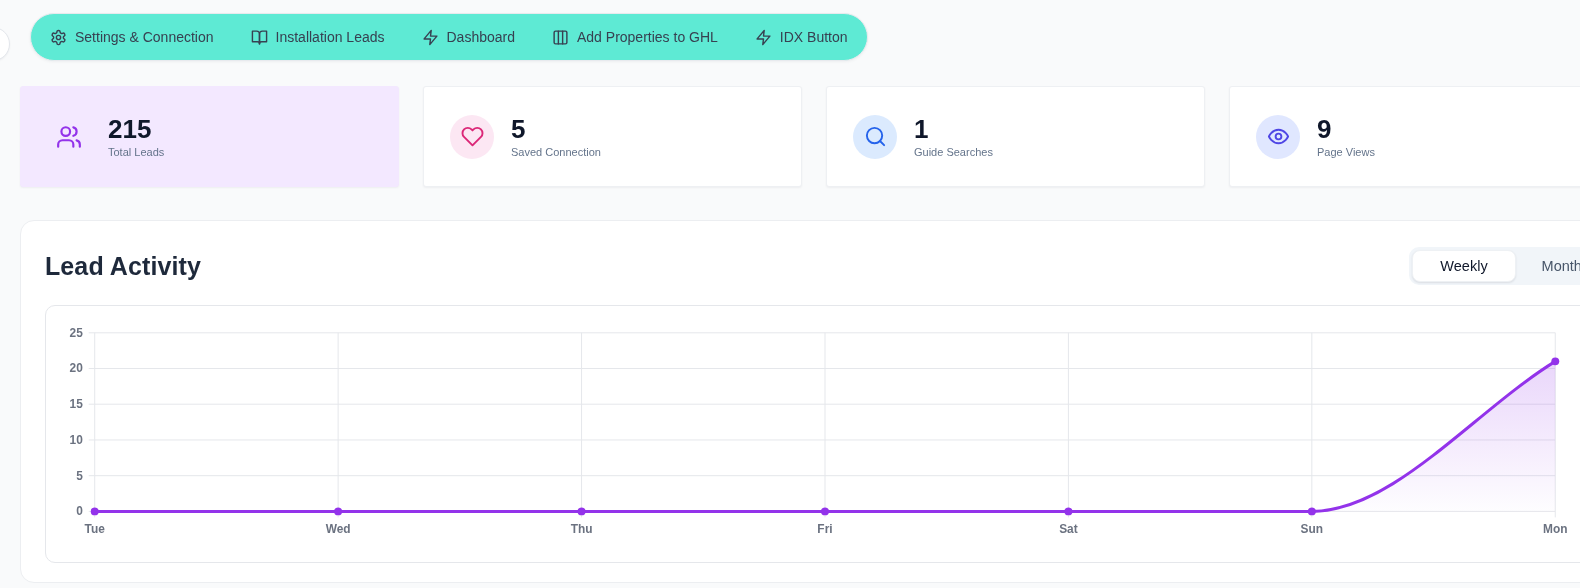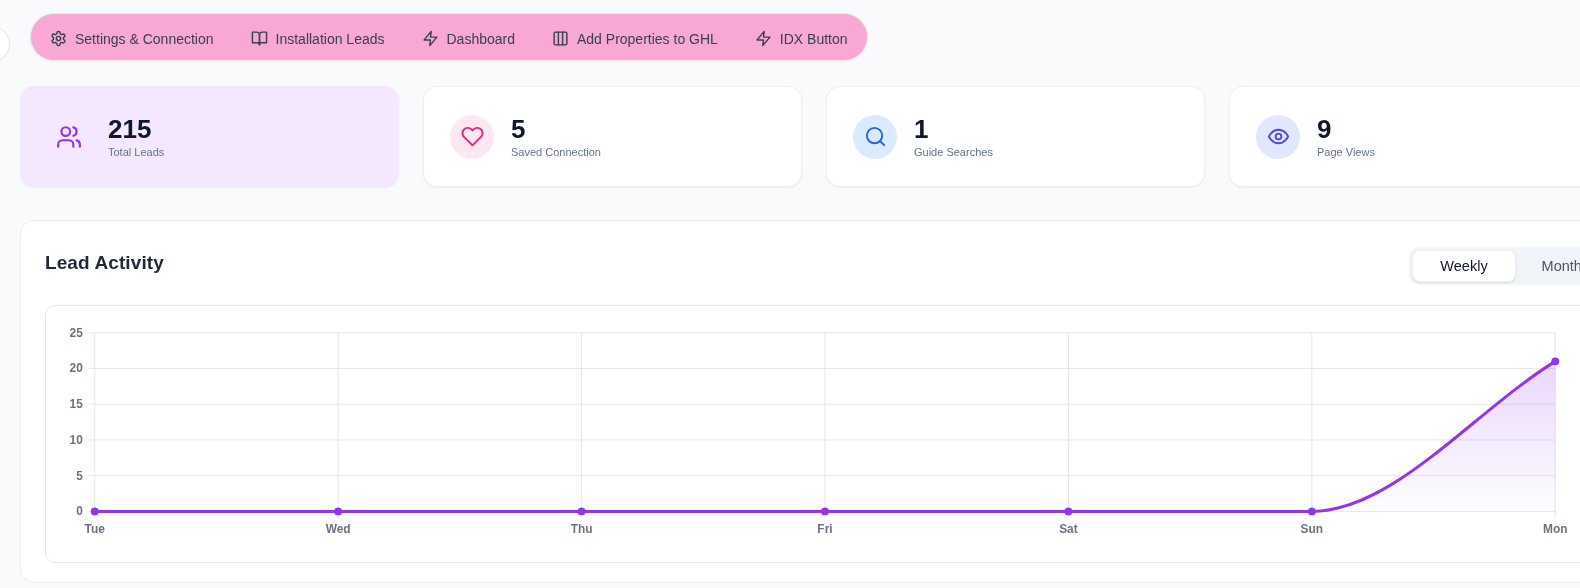--- a/index.html
+++ b/index.html
@@ -13,37 +13,37 @@
   
   .edge-partial {
     position:absolute; left:-24px; top:27px; width:34px; height:34px;
     border-radius:50%; background:#ffffff; border:1px solid #e4e7ec;
     box-shadow:0 1px 2px rgba(16,24,40,.05);
   }
 
   
   .toolbar {
     position:absolute; left:30px; top:13px; height:48px;
-    display:inline-flex; align-items:flex-start; gap:37px; padding:16px 19px;
-    background:#f9a8d4; border:1px solid #e8eaee; border-radius:24px;
+    display:inline-flex; align-items:center; gap:37px; padding:0 19px;
+    background:#5eead4; border:1px solid #e8eaee; border-radius:24px;
     box-shadow:0 1px 3px rgba(16,24,40,.05);
   }
   .tb-btn {
     display:flex; align-items:center; gap:8px;
     background:none; border:none; padding:0; cursor:pointer;
     font-family:"Liberation Sans", sans-serif;
     font-size:14px; font-weight:500; color:#374151; white-space:nowrap;
   }
   .tb-btn svg { width:17px; height:17px; stroke:currentColor; fill:none;
     stroke-width:2; stroke-linecap:round; stroke-linejoin:round; flex:none; }
 
   
   .cards { position:absolute; left:20px; top:86px; display:flex; gap:24px; }
   .card {
-    width:379px; height:101px; border-radius:14px;
+    width:379px; height:101px; border-radius:3px;
     background:#ffffff; border:1px solid #eef0f3;
     box-shadow:0 1px 2px rgba(16,24,40,.05);
     display:flex; align-items:center; padding-left:26px; gap:17px;
     cursor:pointer;
   }
   .badge {
     width:44px; height:44px; border-radius:50%; flex:none;
     display:flex; align-items:center; justify-content:center;
   }
   .badge svg { width:23px; height:23px; stroke:currentColor; fill:none;
@@ -51,21 +51,21 @@
   .num { font-size:26px; font-weight:700; color:#0f172a; line-height:1.1; }
   .lbl { font-size:11px; color:#64748b; margin-top:3px; }
 
   
   .chart-card {
     position:absolute; left:20px; top:220px; width:1600px; height:363px;
     background:#ffffff; border:1px solid #eceef1; border-radius:14px;
   }
   .chart-title {
     position:absolute; left:24px; top:31px;
-    font-size:19px; font-weight:700; color:#1e293b; letter-spacing:.1px;
+    font-size:25px; font-weight:700; color:#1e293b; letter-spacing:.1px;
   }
   .toggle {
     position:absolute; left:1388px; top:26px; width:212px; height:38px;
     display:flex; align-items:center; background:#f1f5f9;
     border-radius:10px; padding:3px;
   }
   .toggle .opt {
     flex:1; border:none; background:transparent; cursor:pointer;
     font-family:"Liberation Sans", sans-serif;
     font-size:14.5px; color:#475569; padding:7px 0; 

